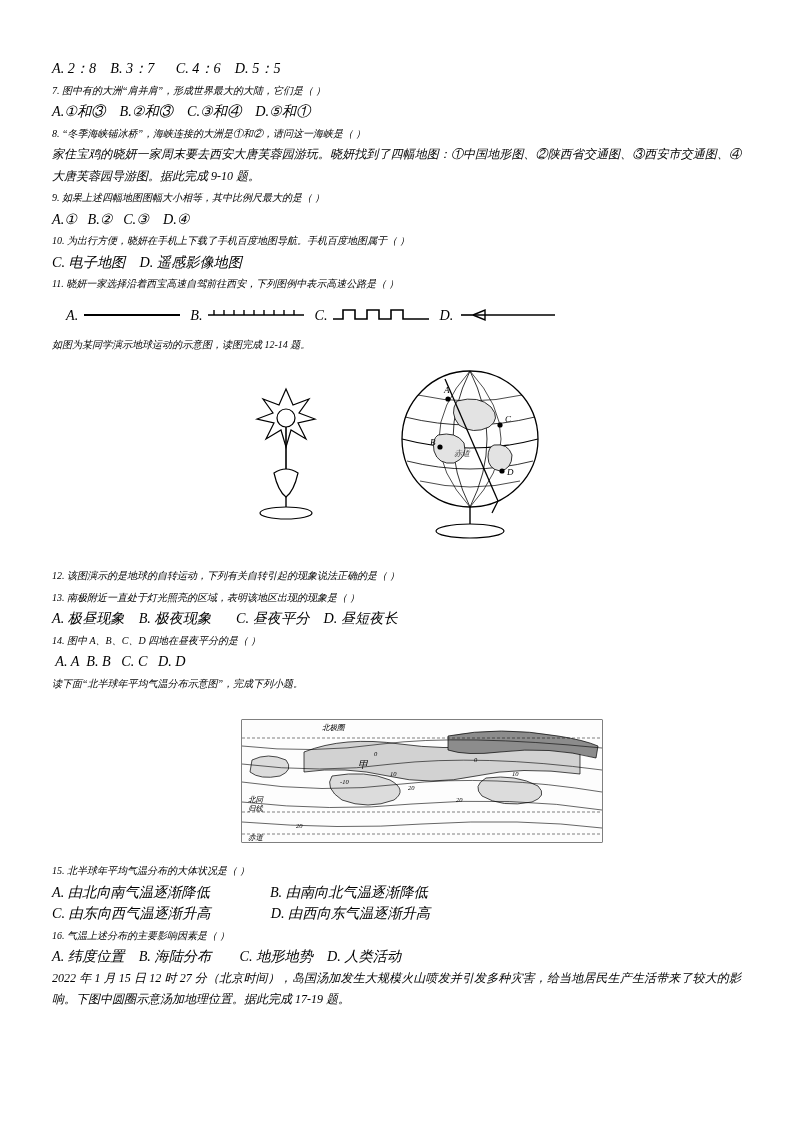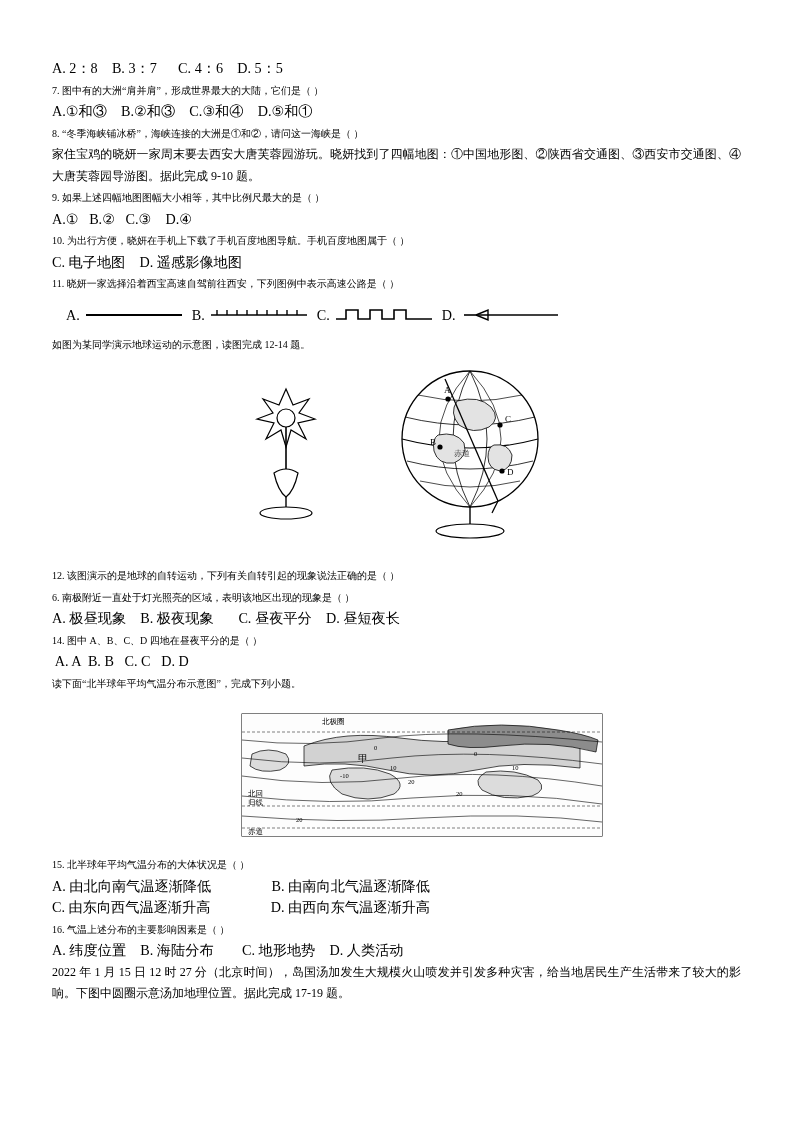--- a/index.html
+++ b/index.html
@@ -14,20 +14,21 @@
     color: #000000;
     position: relative;
     overflow: hidden;
   }
   .page {
     box-sizing: border-box;
     width: 793px;
     height: 1096px;
     padding: 58px 52px 24px 52px;
     position: relative;
+    font-style: italic;
   }
   .opt-row {
     font-size: 14.2px;
     line-height: 21.5px;
     white-space: pre;
   }
   .q {
     font-size: 10px;
     line-height: 21.5px;
   }
@@ -76,21 +77,21 @@
     position: relative;
     margin-top: 6px;
     margin-bottom: 4px;
   }
   .fig-globe svg { position: absolute; left: 150px; top: 0; }
 
   
   .fig-map {
     height: 138px;
     position: relative;
-    margin-top: 16px;
+    margin-top: 22px;
     margin-bottom: 6px;
   }
   .fig-map svg { position: absolute; left: 160px; top: 0; }
 </style>
 </head>
 <body>
 
 <div class="page">
 
   <div class="opt-row">A. 2：8    B. 3：7      C. 4：6    D. 5：5</div>
@@ -194,21 +195,21 @@
         <text x="242" y="32" font-size="9" font-family="Liberation Serif, serif">A</text>
         <text x="228" y="84" font-size="9" font-family="Liberation Serif, serif">B</text>
         <text x="303" y="61" font-size="9" font-family="Liberation Serif, serif">C</text>
         <text x="305" y="114" font-size="9" font-family="Liberation Serif, serif">D</text>
         <text x="252" y="95" font-size="8" font-family="Liberation Serif, serif" fill="#444">赤道</text>
       </g>
     </svg>
   </div>
 
   <div class="q">12. 该图演示的是地球的自转运动，下列有关自转引起的现象说法正确的是（    ）</div>
-  <div class="q">6. 南极附近一直处于灯光照亮的区域，表明该地区出现的现象是（    ）</div>
+  <div class="q">13. 南极附近一直处于灯光照亮的区域，表明该地区出现的现象是（    ）</div>
   <div class="opt-row">A. 极昼现象    B. 极夜现象       C. 昼夜平分    D. 昼短夜长</div>
   <div class="q">14. 图中 A、B、C、D 四地在昼夜平分的是（    ）</div>
   <div class="opt-row"> A. A  B. B   C. C   D. D</div>
   <div class="q">读下面“北半球年平均气温分布示意图”，完成下列小题。</div>
 
   <div class="fig-map">
     <svg width="400" height="132" viewBox="0 0 400 132">
       <rect x="30" y="4" width="360" height="122" fill="#fff" stroke="#000" stroke-width="1"></rect>
 
       <rect x="30" y="4" width="360" height="122" fill="#fdfdfd"></rect>

